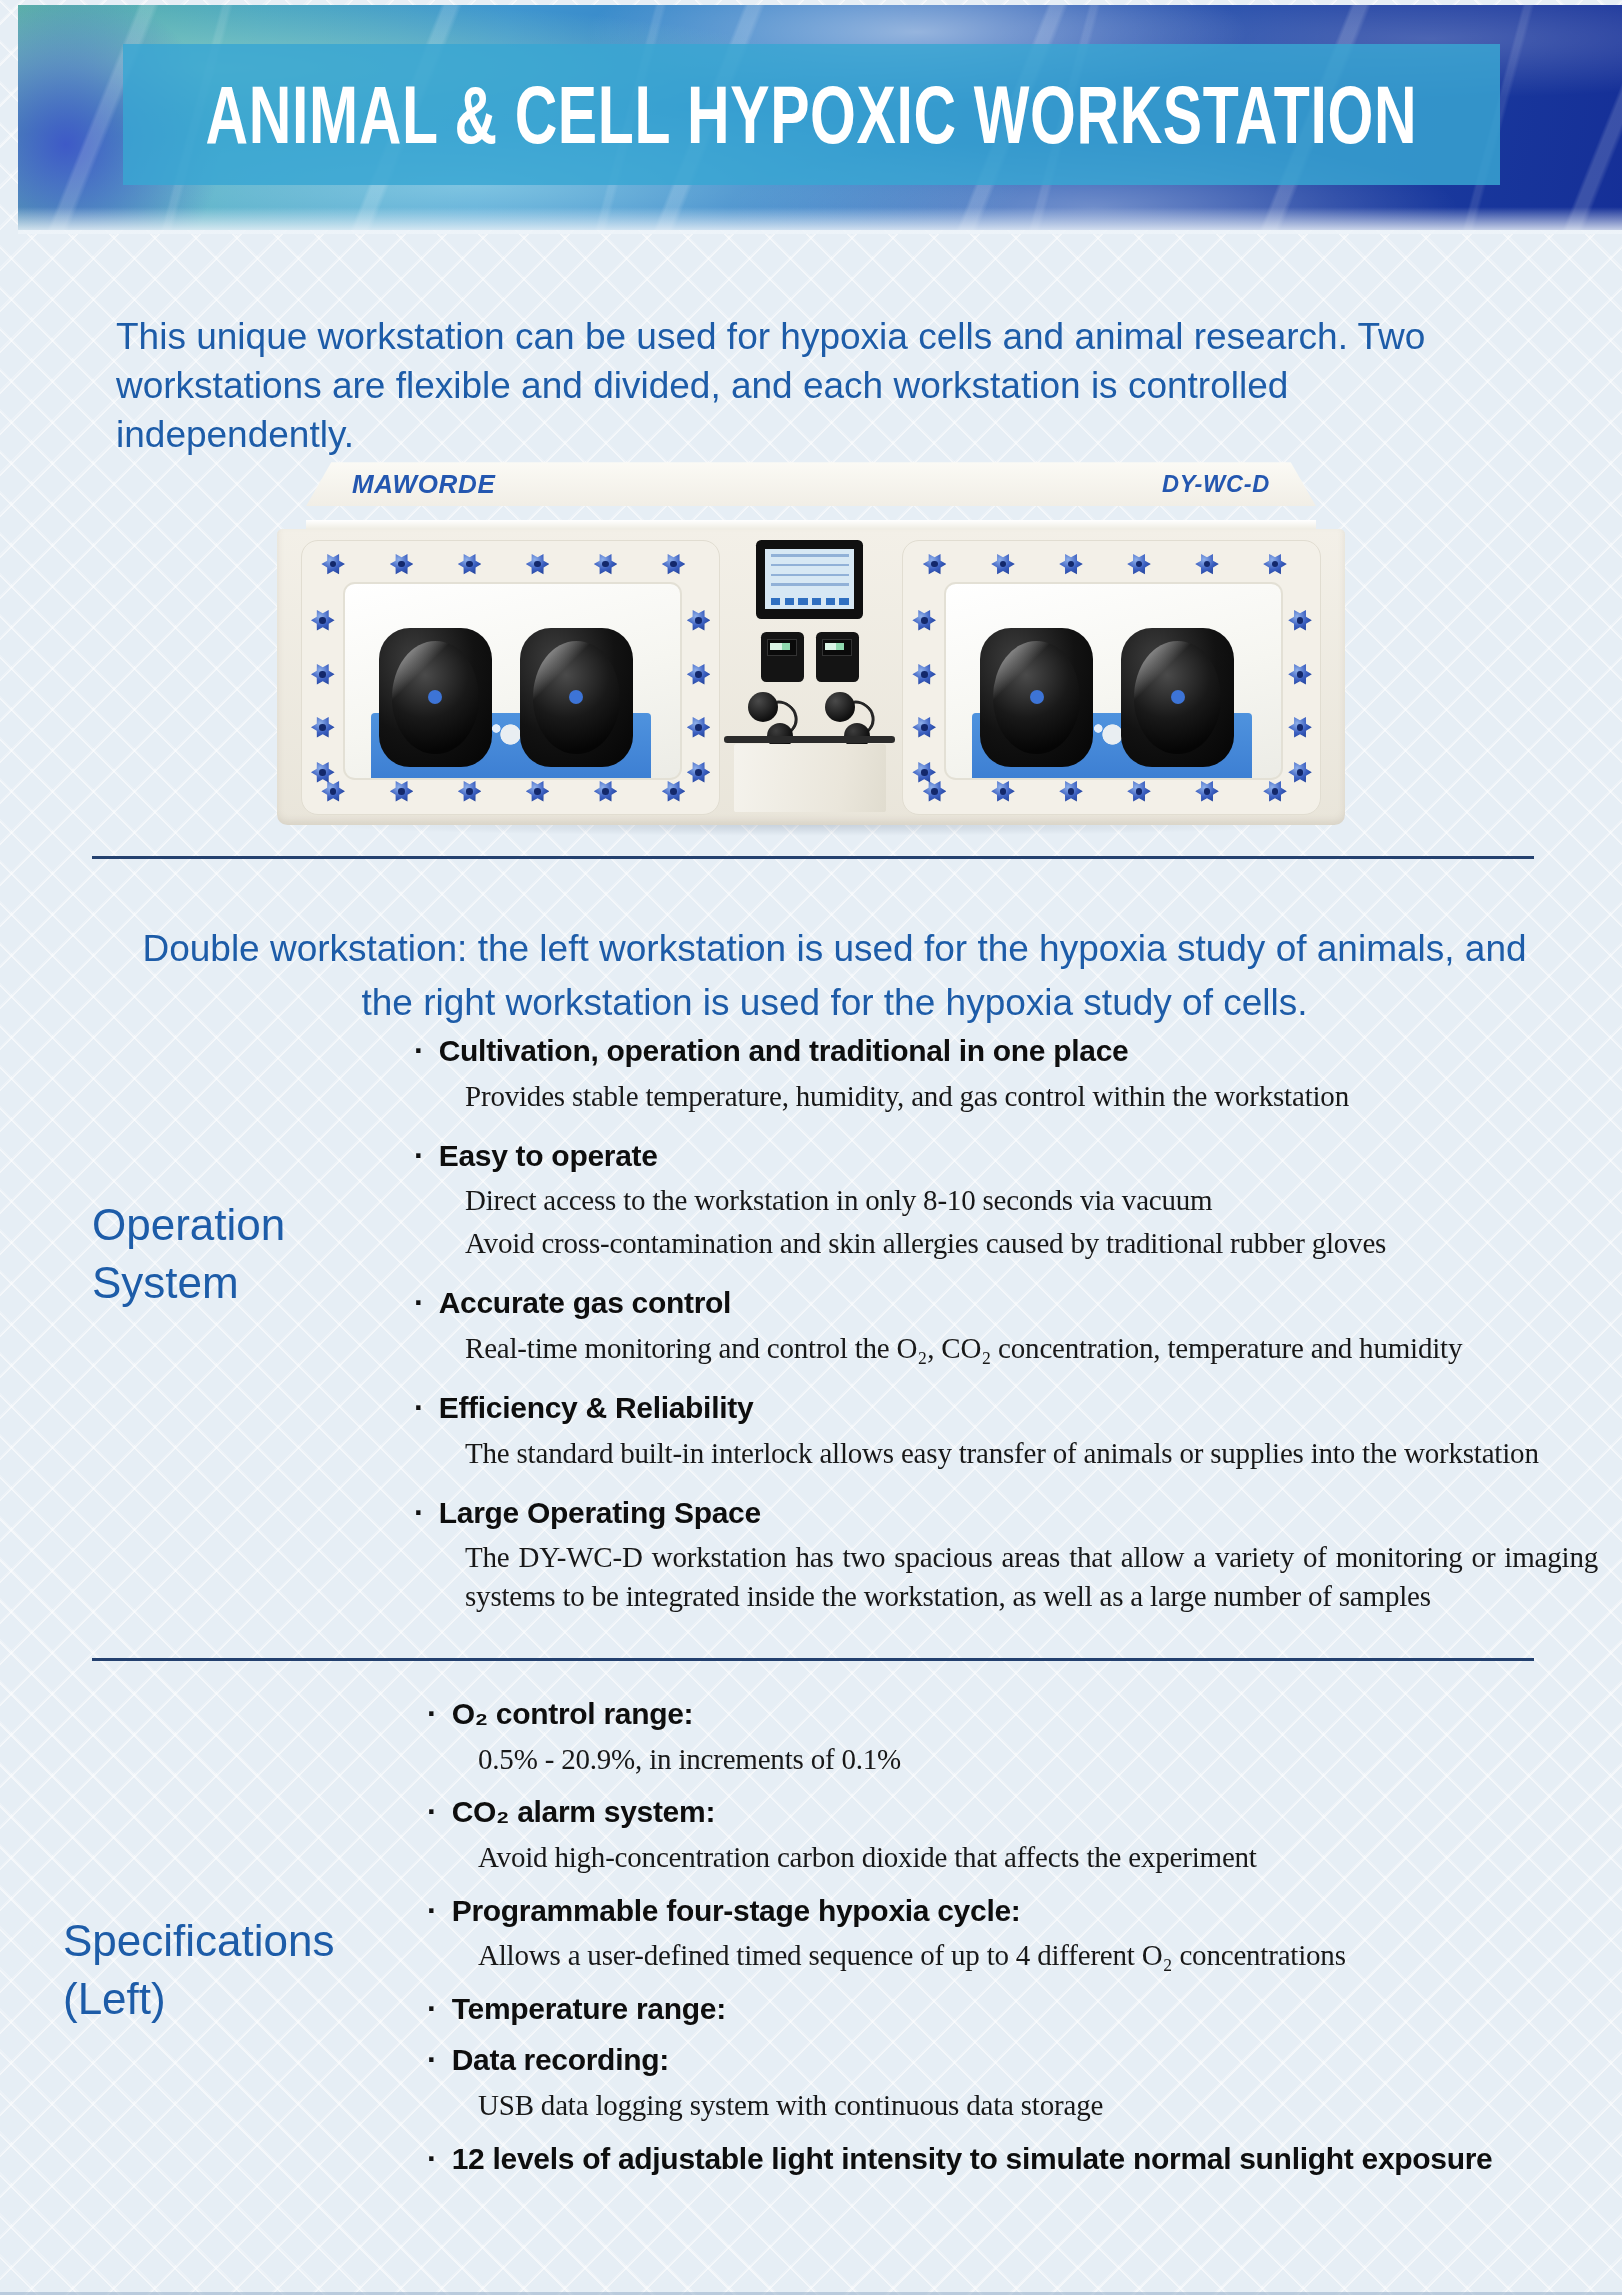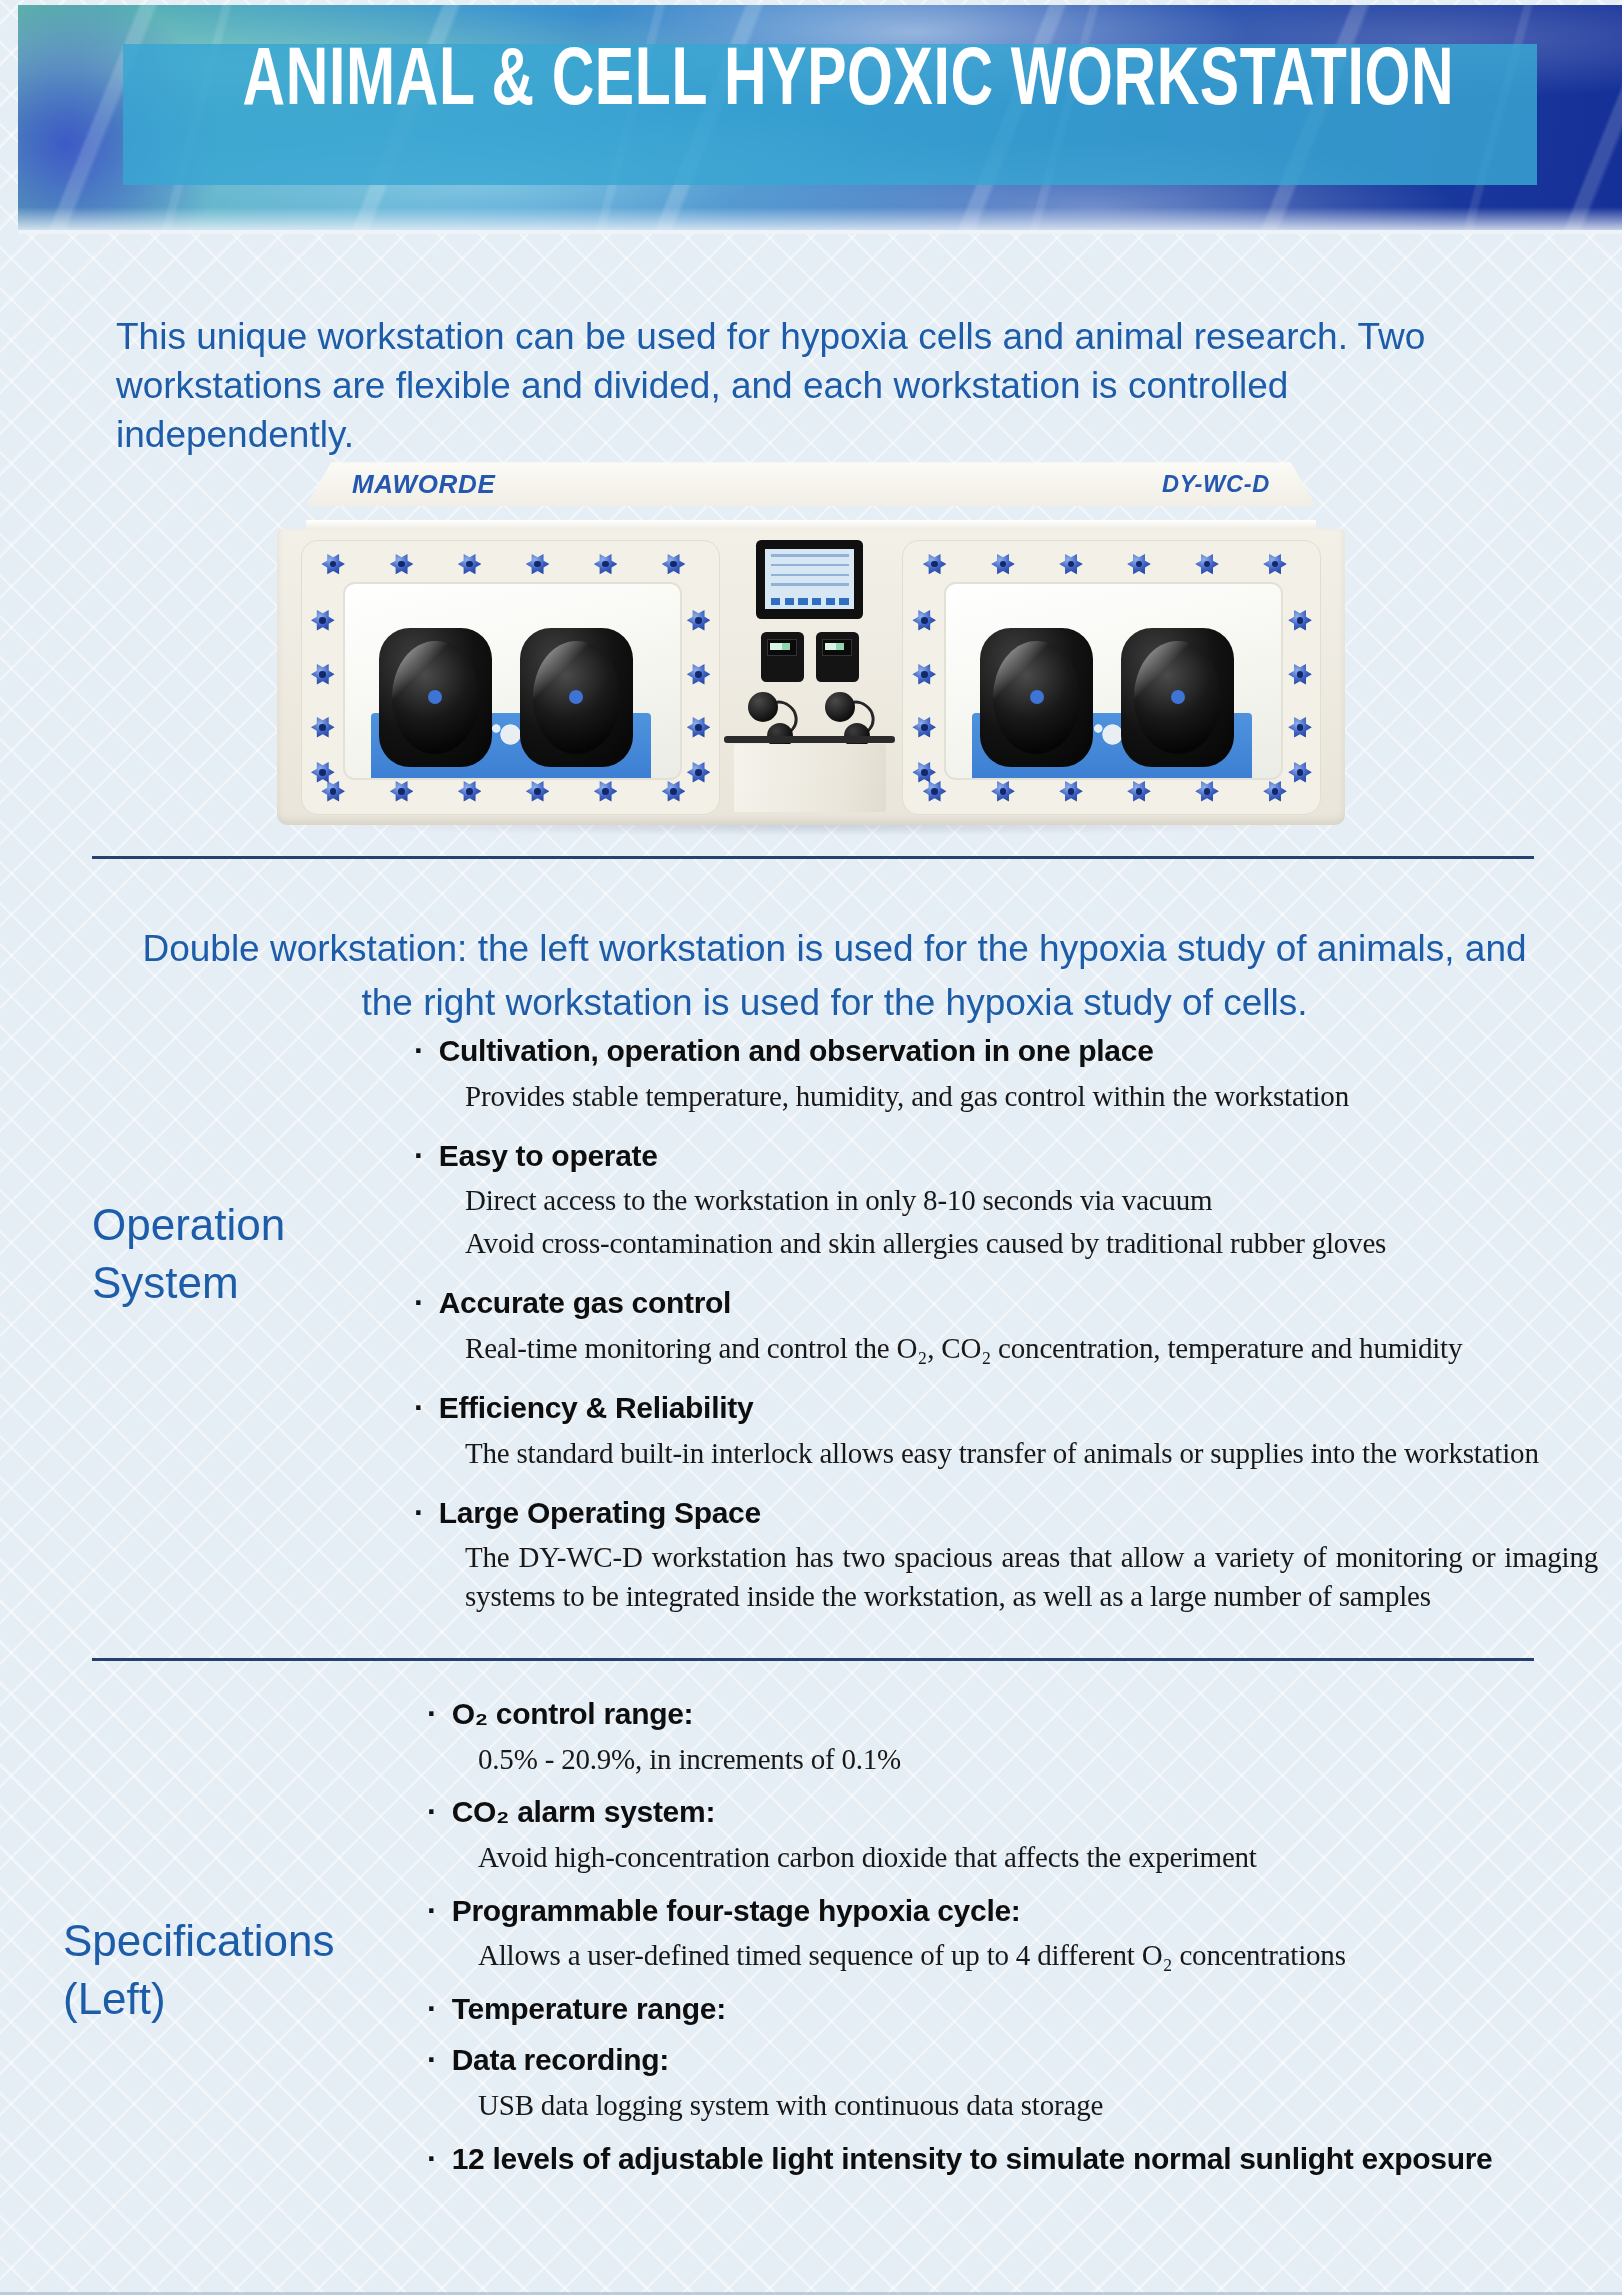--- a/index.html
+++ b/index.html
@@ -31,21 +31,21 @@
       repeating-linear-gradient(112deg, transparent 0 111px, rgba(255,255,255,.16) 115px 126px, transparent 131px 281px),
       repeating-linear-gradient(105deg, transparent 0 196px, rgba(255,255,255,.10) 199px 204px, transparent 208px 419px);
   }
   .header-band::after{ 
     content:"";position:absolute;left:0;right:0;bottom:-3.9px;height:27.5px;
     background:linear-gradient(180deg, rgba(238,244,249,0), rgba(238,244,249,.95));
   }
   .title-box{
     position:absolute;left:123px;top:44px;width:1377px;height:141px;
     background:rgba(56,166,210,.83);
-    display:flex;justify-content:center;z-index:2;padding-left:37px;
+    display:flex;align-items:center;justify-content:center;z-index:2;
   }
   .title-box h1{
     margin:0;color:#ffffff;font-size:67px;font-weight:bold;letter-spacing:0.7px;
     transform:scale(.88,1.22);white-space:nowrap;
   }
   
   .intro{
     position:absolute;left:116px;top:275px;width:1394px;
     color:var(--accent_blue);font-size:37px;line-height:1.33;
   }
@@ -280,21 +280,21 @@
 
 <div class="side-label op-label">
   <div>Operation</div>
   <div>System</div>
 </div>
 
 <div class="content op-content">
   <div class="item">
     <div class="item-title">
       <span class="dot">·</span>
-      <b>Cultivation, operation and observation in one place</b>
+      <b>Cultivation, operation and traditional in one place</b>
     </div>
     <p class="sub">Provides stable temperature, humidity, and gas control within the workstation</p>
   </div>
   <div class="item">
     <div class="item-title">
       <span class="dot">·</span>
       <b>Easy to operate</b>
     </div>
     <p class="sub">Direct access to the workstation in only 8-10 seconds via vacuum</p>
     <p class="sub">Avoid cross-contamination and skin allergies caused by traditional rubber gloves</p>

